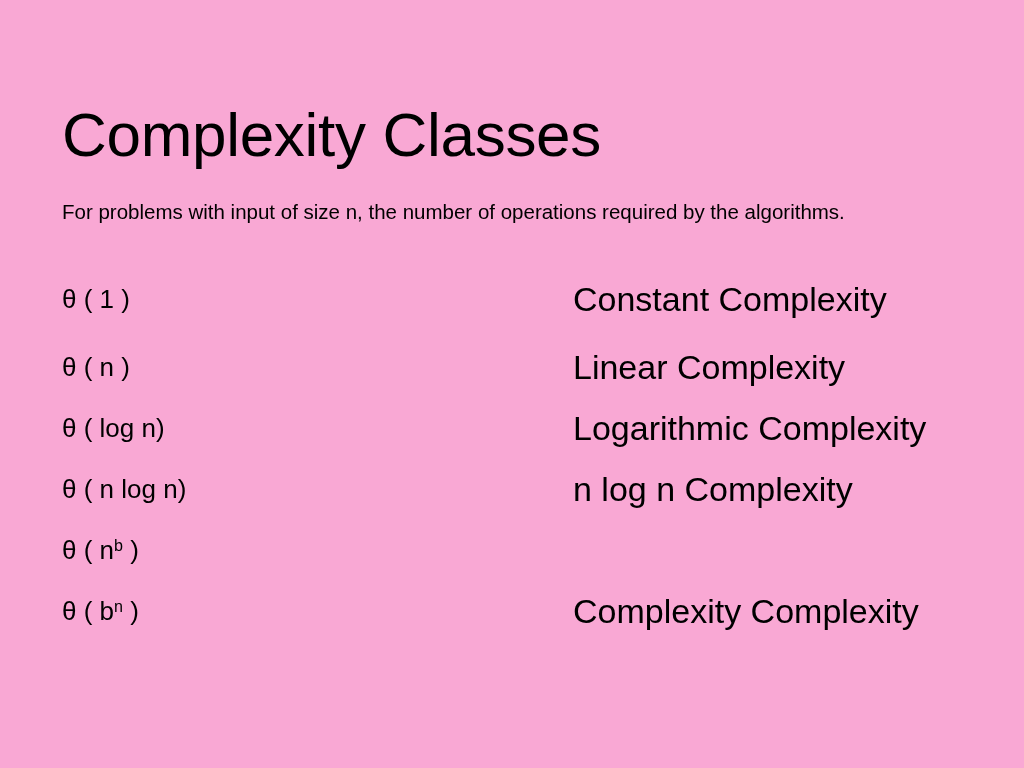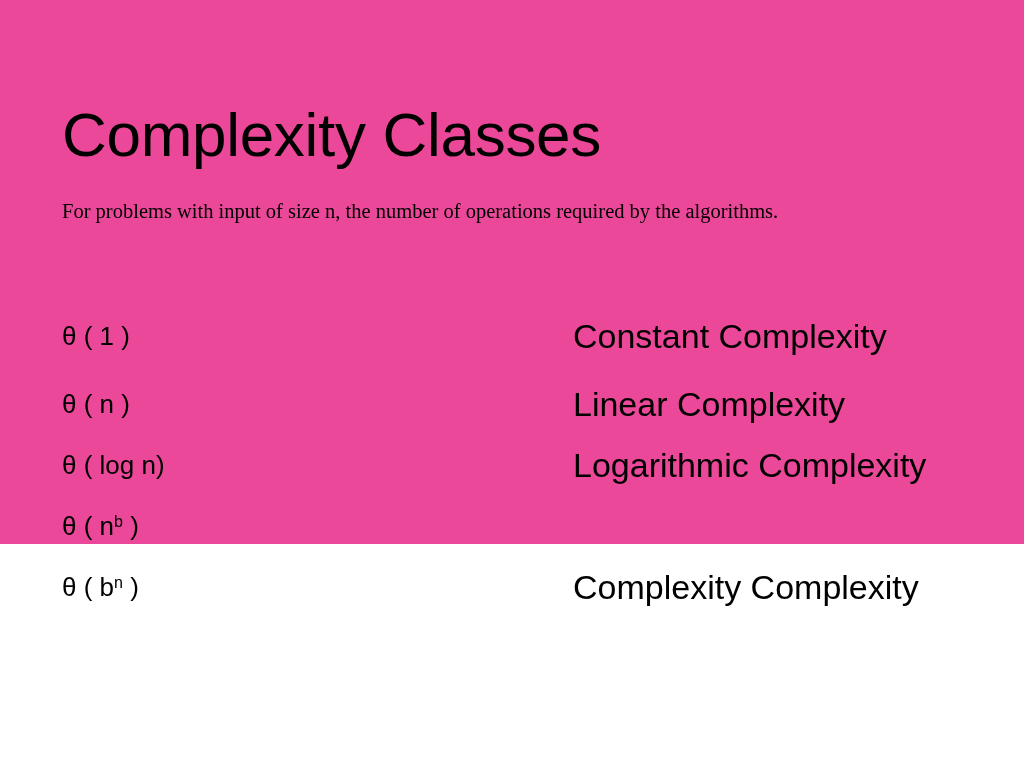--- a/index.html
+++ b/index.html
@@ -11,22 +11,22 @@
     height: 768px;
     background: #ffffff;
     font-family: "Liberation Sans", sans-serif;
     color: #000000;
     overflow: hidden;
   }
 
   .slide {
     position: relative;
     width: 1024px;
-    height: 544px;
-    background: #ec4899;
+    height: 768px;
+    background: #f9a8d4;
   }
 
   
   .slide-title {
     position: absolute;
     left: 62px;
     top: 58px;
     font-size: 62px;
     line-height: 70px;
     font-weight: normal;
@@ -37,38 +37,36 @@
 
   
   .slide-subtitle {
     position: absolute;
     left: 62px;
     top: 178px;
     width: 860px;
     font-size: 20.5px;
     line-height: 25px;
     color: #000000;
-    font-family: Liberation Serif, serif;
   }
 
   
   .complexity-table {
     position: absolute;
     left: 62px;
     top: 282px;
     width: 900px;
   }
 
   .complexity-row {
     position: relative;
     height: 61px;
   }
   .complexity-row.first-gap {
     height: 68px;
-    margin-top: 37px;
   }
 
   .notation-cell {
     position: absolute;
     left: 0;
     top: 0;
     font-size: 26px;
     line-height: 34px;
     white-space: nowrap;
     color: #000000;
@@ -111,20 +109,24 @@
     <div class="complexity-row">
       <div class="notation-cell"><span>θ ( n )</span><span></span><sup></sup><span></span></div>
       <div class="label-cell">Linear Complexity</div>
     </div>
 
     <div class="complexity-row">
       <div class="notation-cell"><span>θ ( log n)</span><span></span><sup></sup><span></span></div>
       <div class="label-cell">Logarithmic Complexity</div>
     </div>
 
+    <div class="complexity-row">
+      <div class="notation-cell"><span>θ ( n log n)</span><span></span><sup></sup><span></span></div>
+      <div class="label-cell">n log n Complexity</div>
+    </div>
 
     <div class="complexity-row">
       <div class="notation-cell"><span>θ ( </span><span>n</span><sup>b</sup><span> )</span></div>
     </div>
 
     <div class="complexity-row">
       <div class="notation-cell"><span>θ ( </span><span>b</span><sup>n</sup><span> )</span></div>
       <div class="label-cell">Complexity Complexity</div>
     </div>
 

